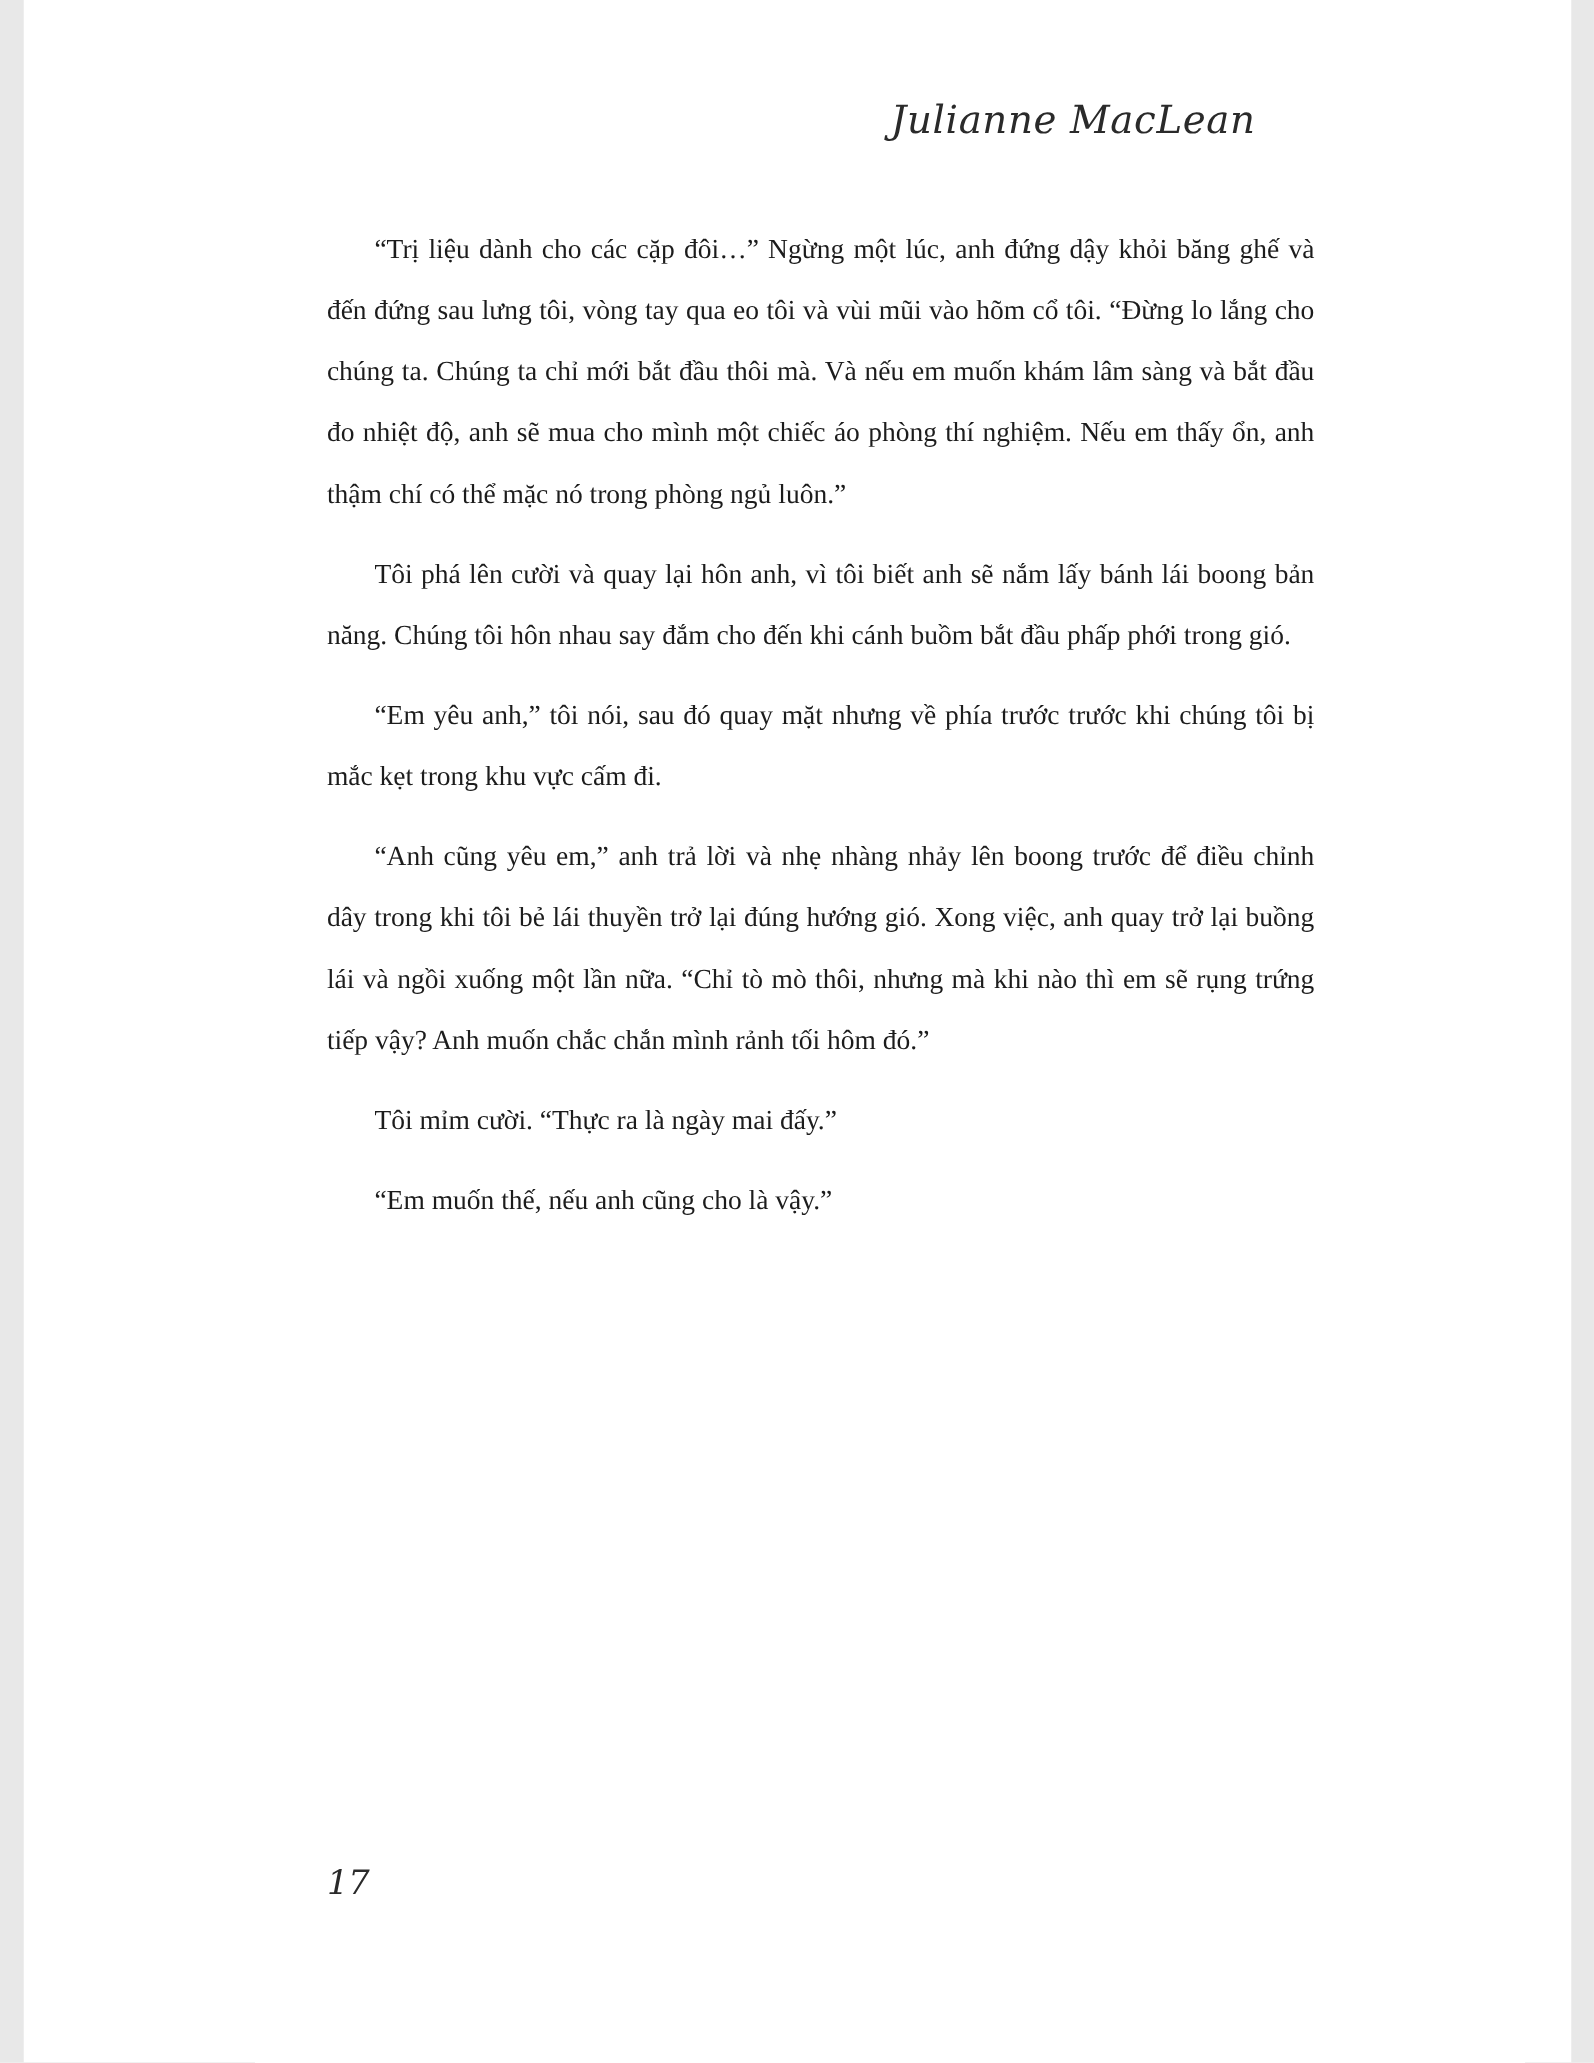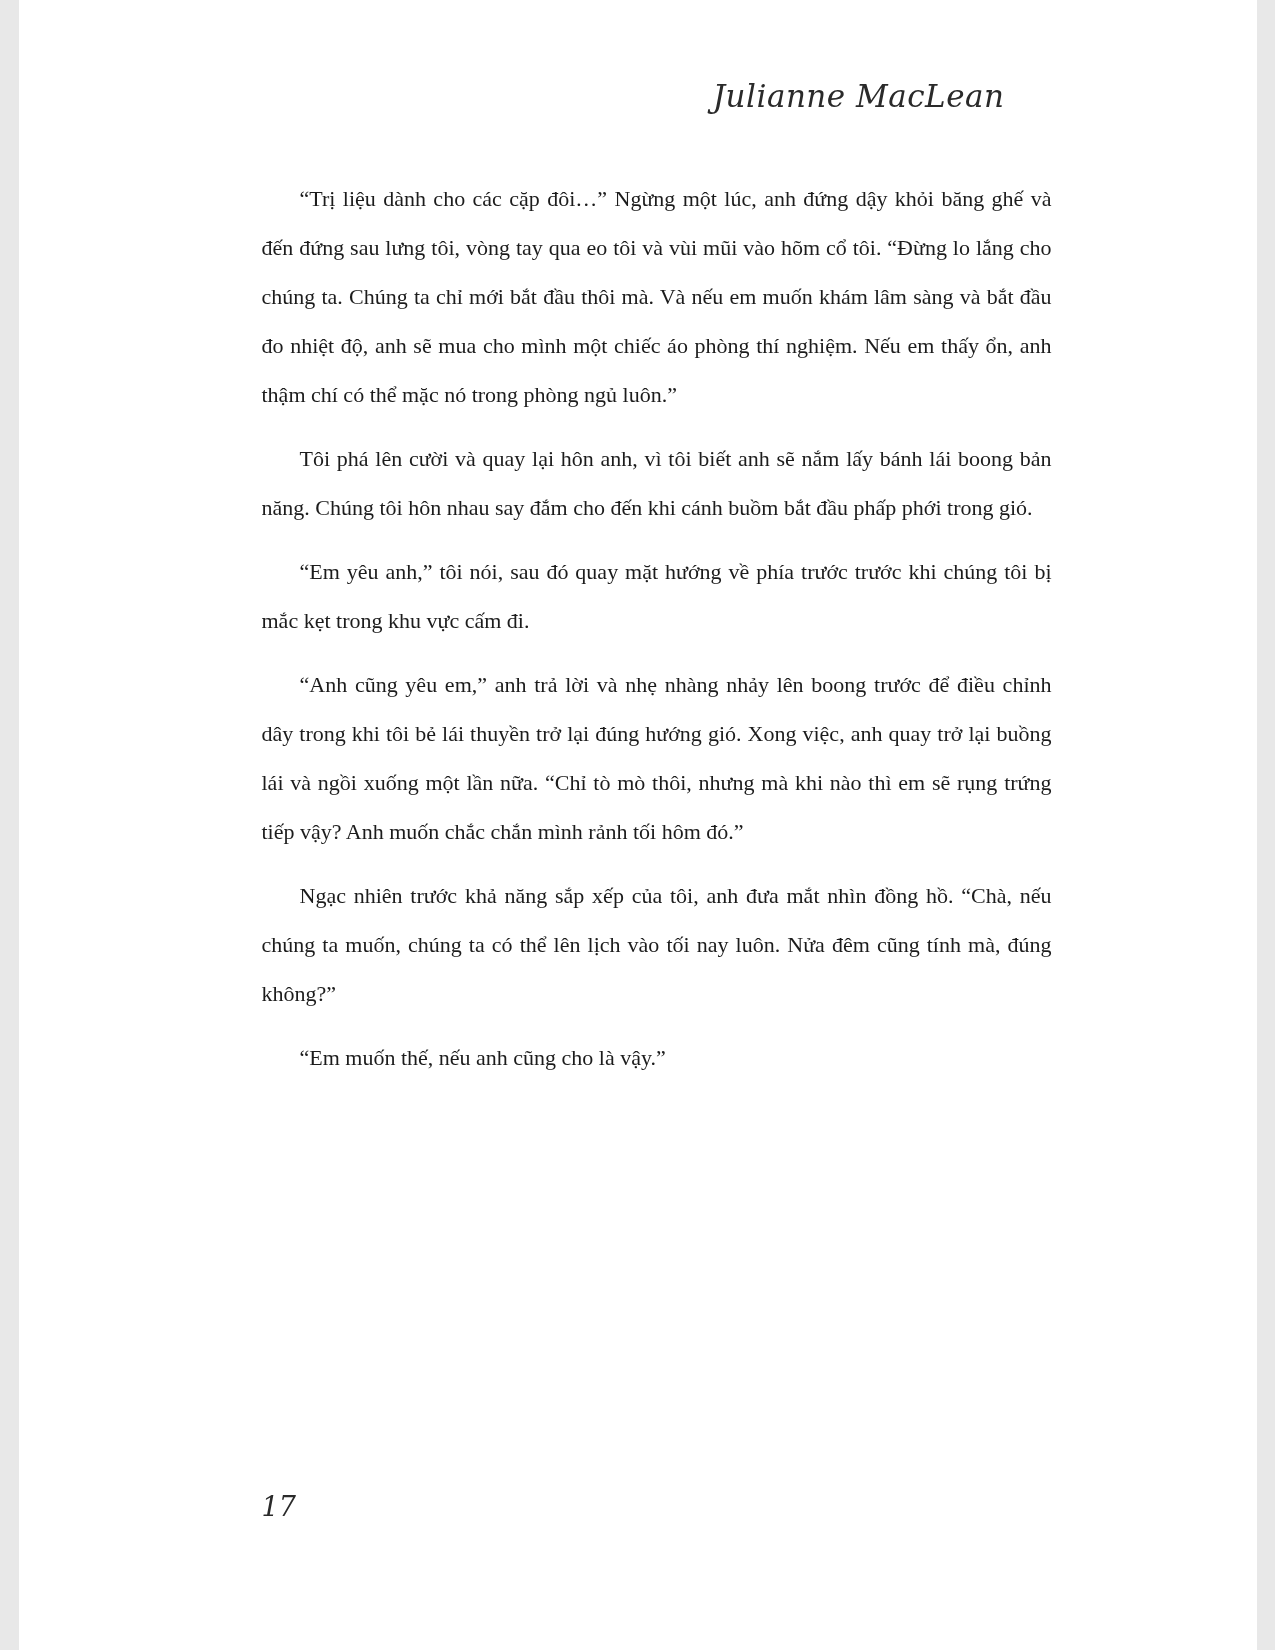--- a/index.html
+++ b/index.html
@@ -56,21 +56,21 @@
 </head>
 <body>
 
 <div class="page">
 
   <div class="running-header">Julianne MacLean</div>
 
   <div class="text-block">
     <p>“Trị liệu dành cho các cặp đôi…” Ngừng một lúc, anh đứng dậy khỏi băng ghế và đến đứng sau lưng tôi, vòng tay qua eo tôi và vùi mũi vào hõm cổ tôi. “Đừng lo lắng cho chúng ta. Chúng ta chỉ mới bắt đầu thôi mà. Và nếu em muốn khám lâm sàng và bắt đầu đo nhiệt độ, anh sẽ mua cho mình một chiếc áo phòng thí nghiệm. Nếu em thấy ổn, anh thậm chí có thể mặc nó trong phòng ngủ luôn.”</p>
     <p>Tôi phá lên cười và quay lại hôn anh, vì tôi biết anh sẽ nắm lấy bánh lái boong bản năng. Chúng tôi hôn nhau say đắm cho đến khi cánh buồm bắt đầu phấp phới trong gió.</p>
-    <p>“Em yêu anh,” tôi nói, sau đó quay mặt hướng về phía trước trước khi chúng tôi bị mắc kẹt trong khu vực cấm đi.</p>
+    <p>“Em yêu anh,” tôi nói, sau đó quay mặt nhưng về phía trước trước khi chúng tôi bị mắc kẹt trong khu vực cấm đi.</p>
     <p>“Anh cũng yêu em,” anh trả lời và nhẹ nhàng nhảy lên boong trước để điều chỉnh dây trong khi tôi bẻ lái thuyền trở lại đúng hướng gió. Xong việc, anh quay trở lại buồng lái và ngồi xuống một lần nữa. “Chỉ tò mò thôi, nhưng mà khi nào thì em sẽ rụng trứng tiếp vậy? Anh muốn chắc chắn mình rảnh tối hôm đó.”</p>
-    <p>Ngạc nhiên trước khả năng sắp xếp của tôi, anh đưa mắt nhìn đồng hồ. “Chà, nếu chúng ta muốn, chúng ta có thể lên lịch vào tối nay luôn. Nửa đêm cũng tính mà, đúng không?”</p>
+    <p>Tôi mỉm cười. “Thực ra là ngày mai đấy.”</p>
     <p>“Em muốn thế, nếu anh cũng cho là vậy.”</p>
   </div>
 
   <div class="page-number">17</div>
 
 </div>
 
 </body></html>

